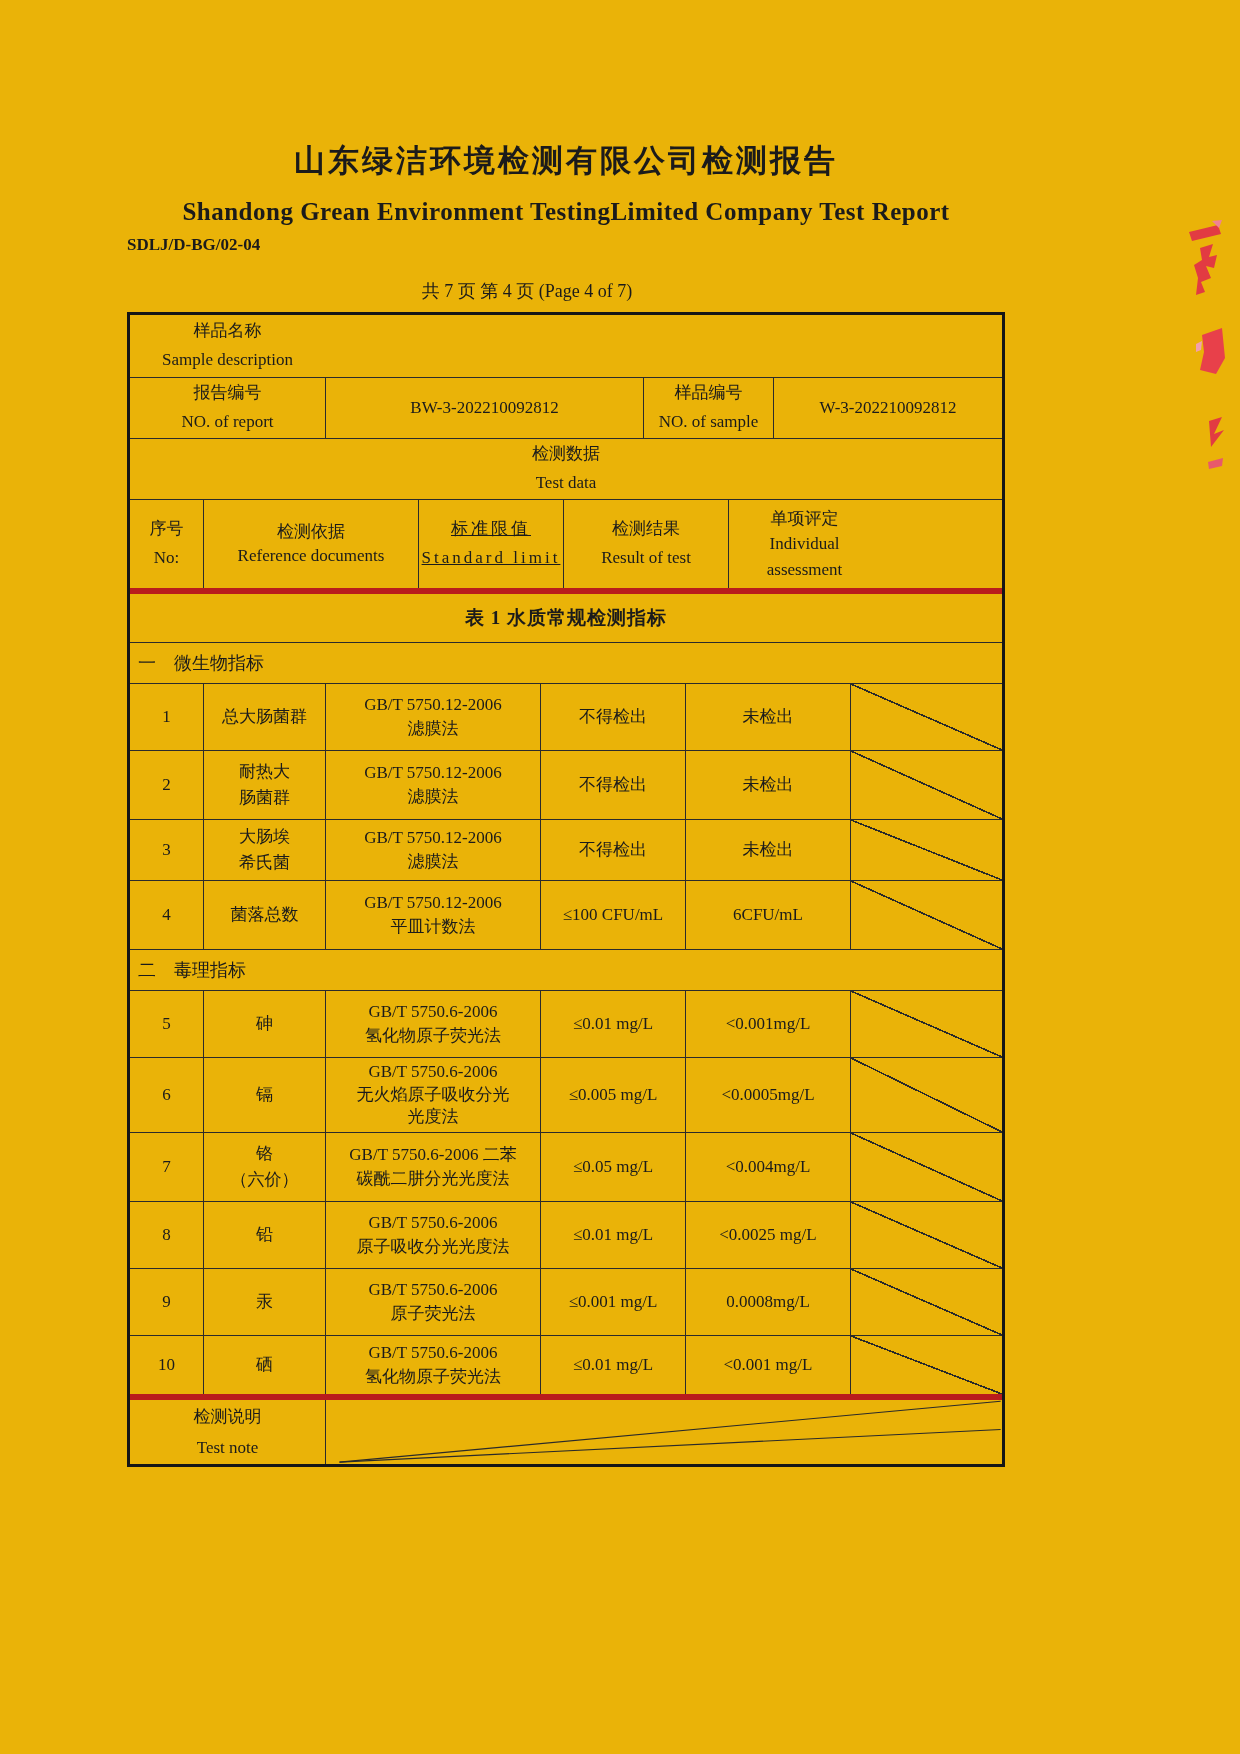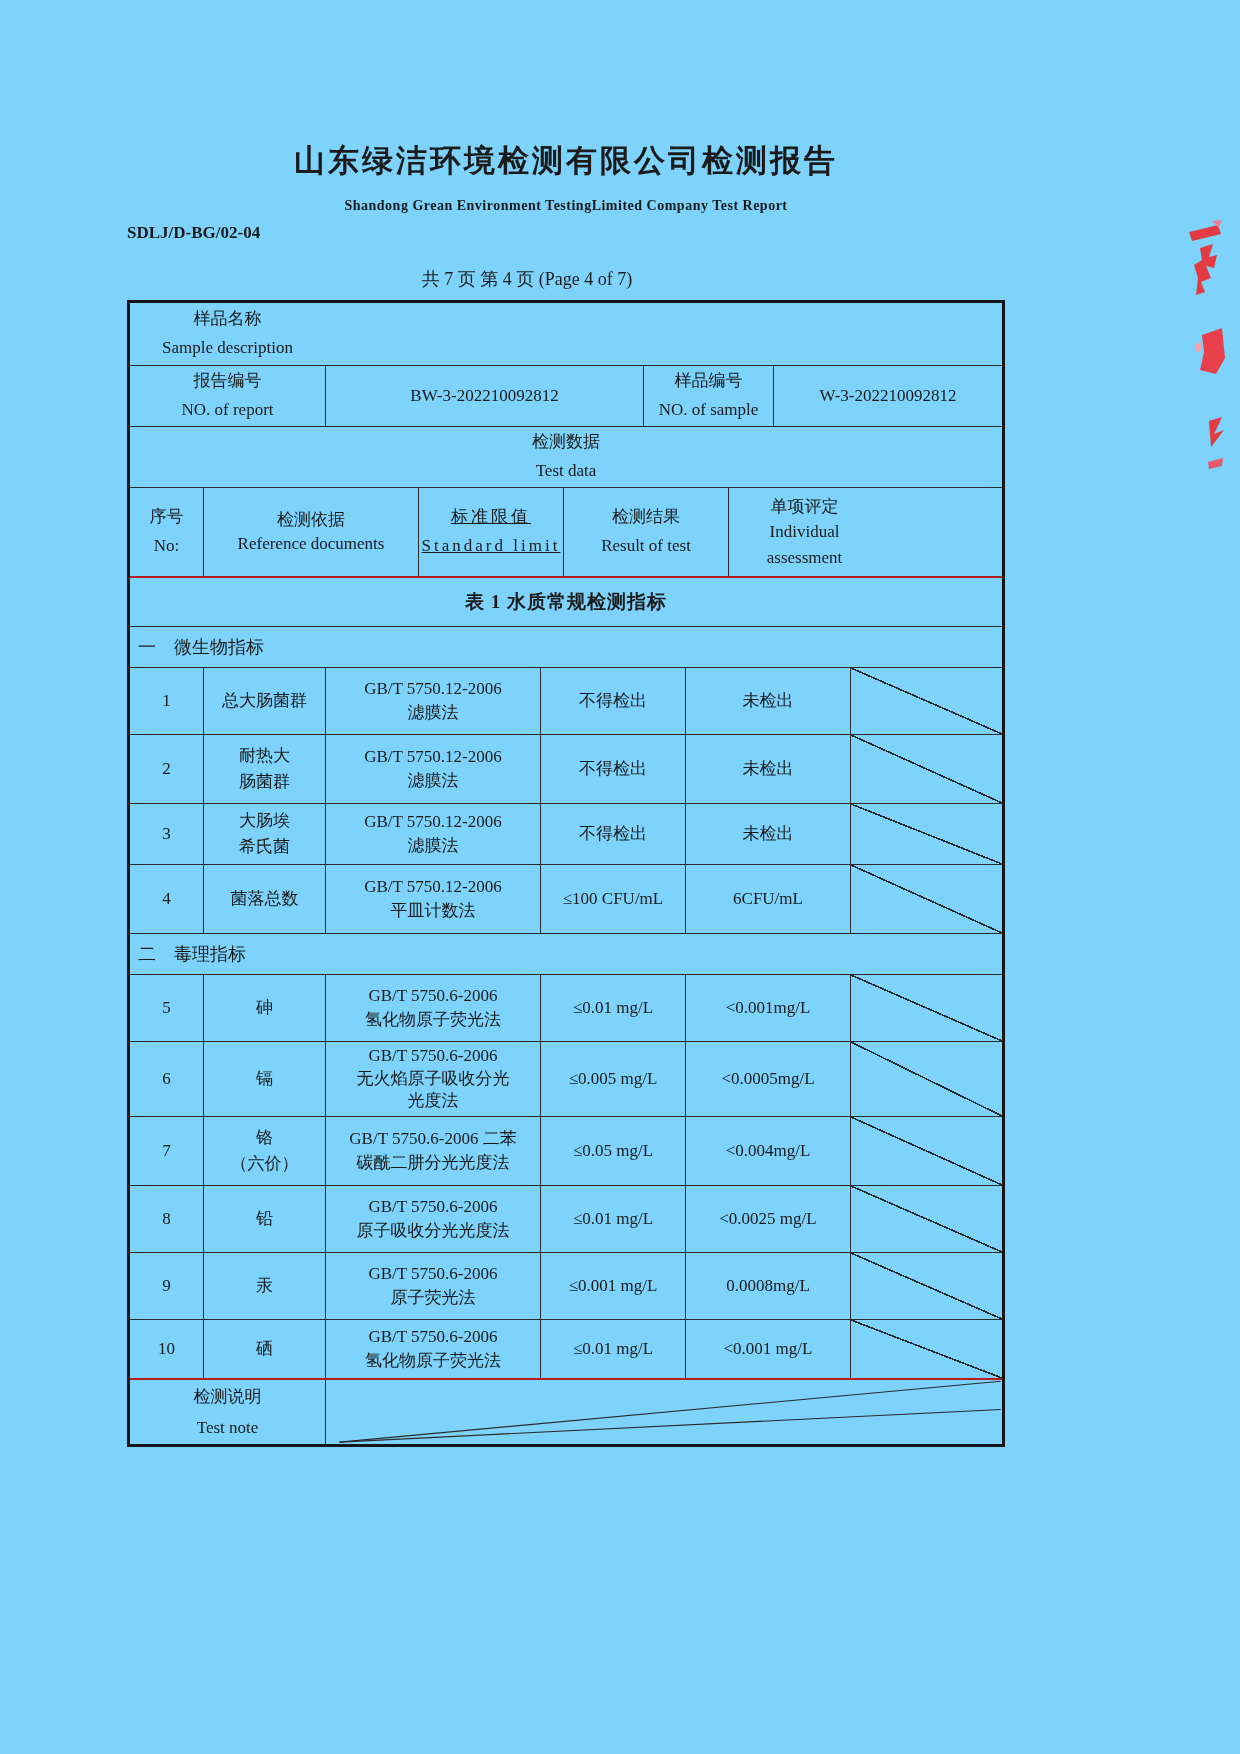--- a/index.html
+++ b/index.html
@@ -1,44 +1,44 @@
 <!DOCTYPE html>
 <html><head>
 <meta charset="utf-8">
 <style>
   html,body { margin:0; padding:0; background:#ffffff; }
   .page {
     position:relative;
     width:1240px; height:1754px;
-    background:#7dd3fc;
+    background:#eab308;
     font-family:"Liberation Serif","DejaVu Serif",serif;
     color:#1b1b1b;
     overflow:hidden;
   }
   .content { position:absolute; left:127px; top:0; width:878px; }
 
   .title-cn {
     margin:140px 0 0 0; text-align:center;
     font-size:31px; font-weight:bold; letter-spacing:3px;
   }
   .title-en {
     margin-top:16px; text-align:center;
-    font-size:14px; font-weight:bold; letter-spacing:0.5px;
+    font-size:25px; font-weight:bold; letter-spacing:0.5px;
   }
   .doc-code { margin-top:9px; font-size:17px; font-weight:bold; }
   .page-info { margin-top:24px; text-align:center; padding-right:78px; font-size:18px; }
 
   .report-table {
     margin-top:9px;
     border:3px solid #161616;
     width:872px;
   }
   .band { display:flex; border-top:1px solid #2b2b2b; }
   .band:first-child { border-top:none; }
-  .band-thick { border-top:2px solid #b91c1c; }
+  .band-thick { border-top:6px solid #b91c1c; }
   .cell {
     box-sizing:border-box;
     display:flex; flex-direction:column;
     align-items:center; justify-content:center;
     text-align:center;
     white-space:pre-line;
     font-size:17px; line-height:1.55;
     border-left:1px solid #2b2b2b;
   }
   .cell:first-child { border-left:none; }

